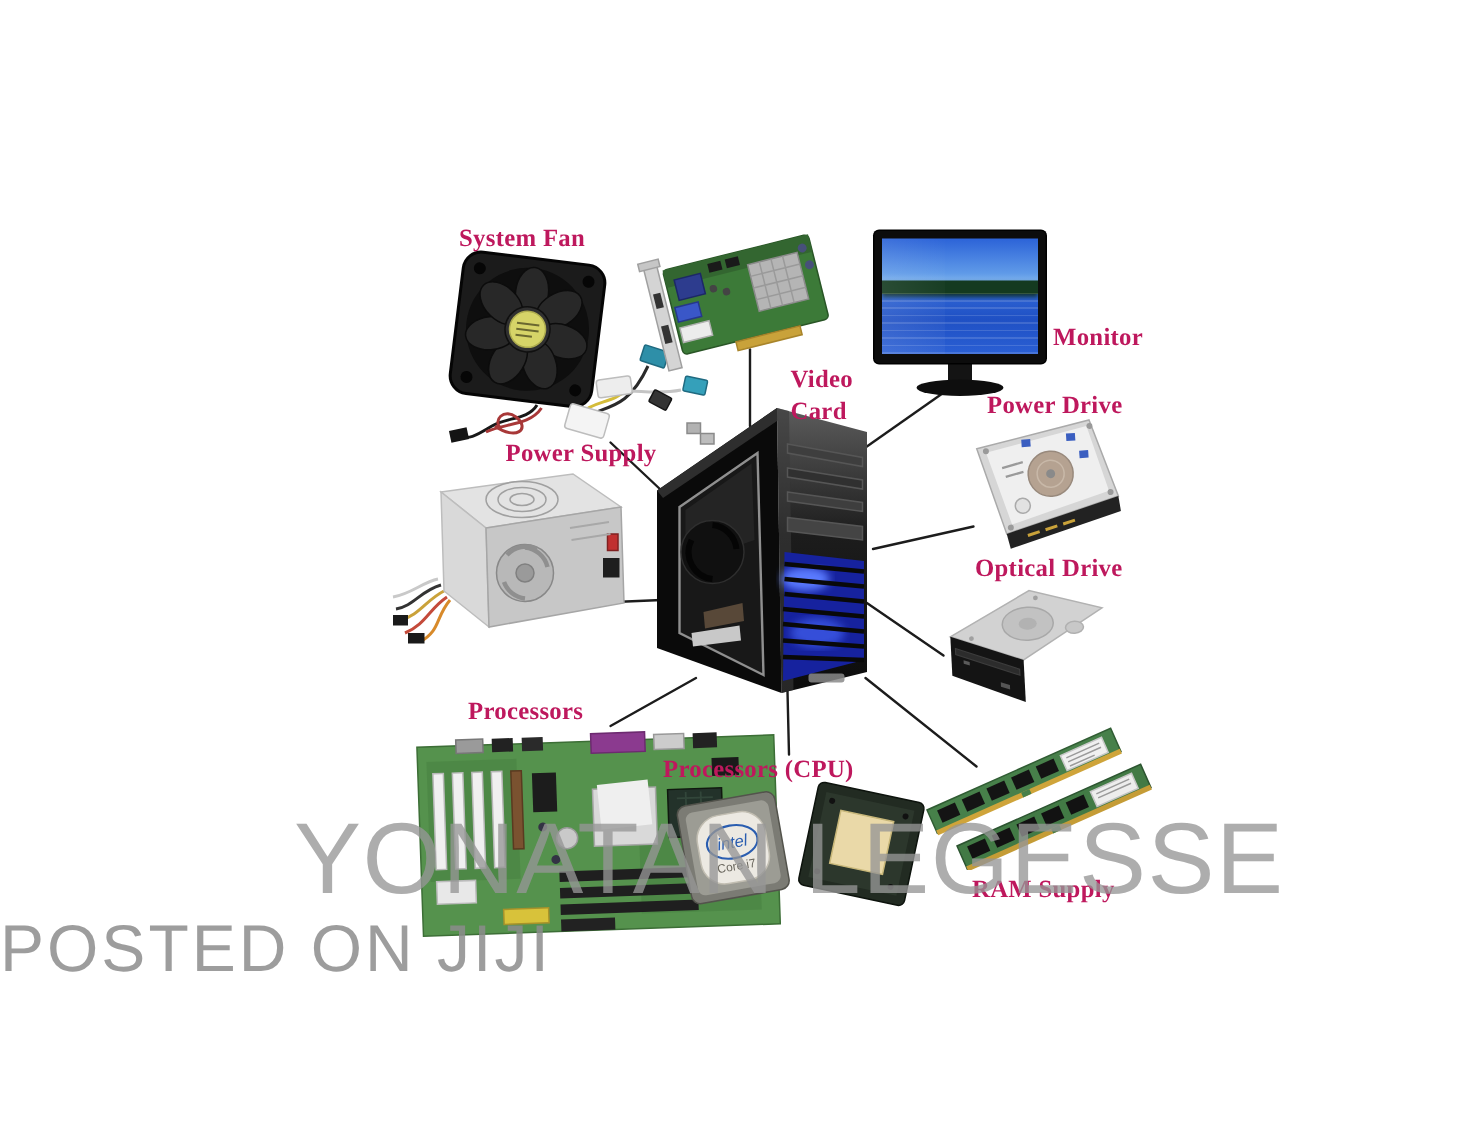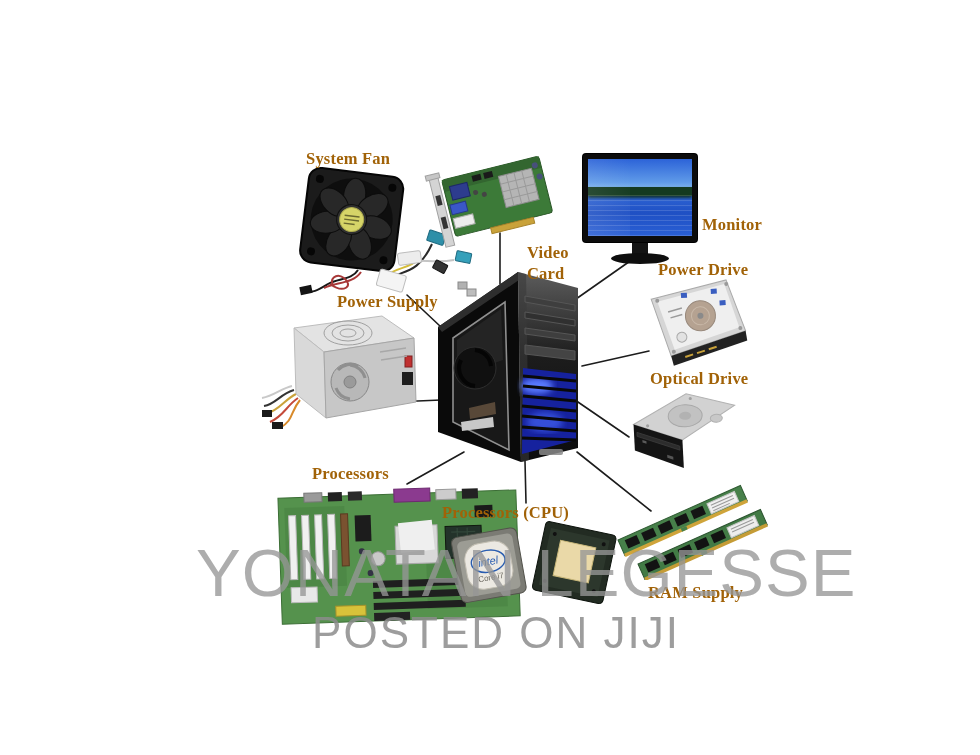--- a/index.html
+++ b/index.html
@@ -3,39 +3,39 @@
 <meta charset="utf-8">
 <style>
   html,body{margin:0;padding:0;background:#ffffff;}
   #canvas{position:relative;width:980px;height:755px;background:#ffffff;overflow:hidden;
           font-family:"Liberation Serif", serif;}
   
   #lines{position:absolute;left:0;top:0;z-index:1;}
   
   .comp{position:absolute;z-index:3;}
   
-  .plabel{position:absolute;z-index:5;font-weight:700;font-size:16.5px;color:#a16207;
+  .plabel{position:absolute;z-index:5;font-weight:700;font-size:16.5px;color:#be185d;
           letter-spacing:.2px;line-height:21px;white-space:nowrap;}
   .plabel.wrap{white-space:normal;}
   #lbl-system-fan{left:306px;top:148px;}
   #lbl-video-card{left:527px;top:198px;width:64px;margin-top:44px;}
   #lbl-monitor{left:702px;top:214px;}
   #lbl-hard-drive{left:658px;top:259px;}
   #lbl-optical-drive{left:650px;top:368px;}
   #lbl-power-supply{left:289px;top:291px;margin-left:48px;}
   #lbl-motherboard{left:312px;top:463px;}
   #lbl-processors{left:442px;top:502px;}
   #lbl-ram{left:648px;top:582px;}
   
   .wm{position:absolute;z-index:9;font-family:"Liberation Sans", sans-serif;font-weight:400;
       pointer-events:none;}
   #wm-name{left:196px;top:534px;font-size:67px;letter-spacing:1px;color:rgba(150,150,150,0.78);
            white-space:nowrap;}
-  #wm-posted{left:0;top:608px;width:920px;text-align:center;font-size:44px;letter-spacing:2px;
-             color:rgba(140,140,140,0.85);padding-left:36px;}
+  #wm-posted{left:0;top:608px;width:920px;text-align:left;font-size:44px;letter-spacing:2px;
+             color:rgba(140,140,140,0.85);}
   
   #monitor-bezel{width:114px;height:88px;background:#0c0c0c;border-radius:3px;
                  box-shadow:0 0 0 1px #000;position:relative;}
   #monitor-screen{position:absolute;left:5px;top:5px;right:5px;bottom:6px;overflow:hidden;
                   background:linear-gradient(180deg,#2c63d8 0%,#5f9ae8 30%,#8fc0ee 42%,#2e64d4 47%,#1f50c4 70%,#2a5fd4 100%);}
   #monitor-treeline{position:absolute;left:0;top:36%;width:100%;height:9px;background:#143a20;
                     box-shadow:0 2px 3px rgba(10,40,20,.8);}
   #monitor-water{position:absolute;left:0;top:47%;width:100%;bottom:0;
                  background:repeating-linear-gradient(180deg,rgba(255,255,255,.14) 0 1px,rgba(0,0,0,0) 1px 5px);}
   #monitor-glare{position:absolute;left:-20%;top:-10%;width:60%;height:140%;

